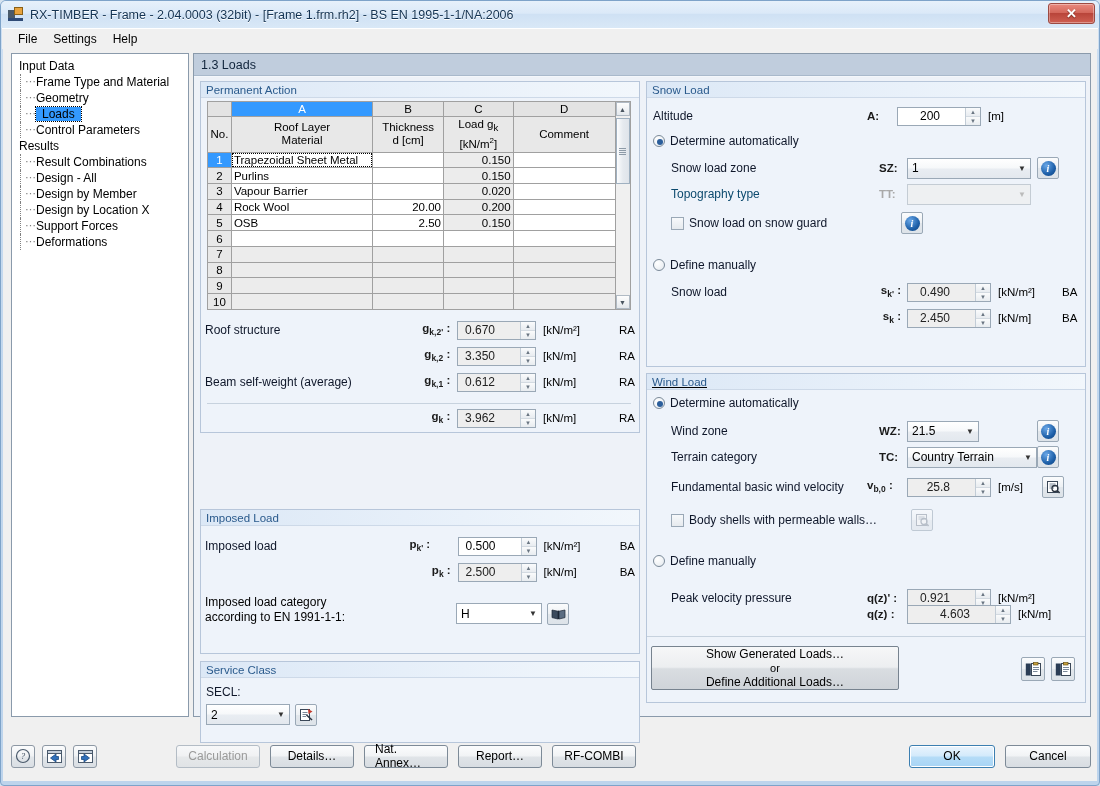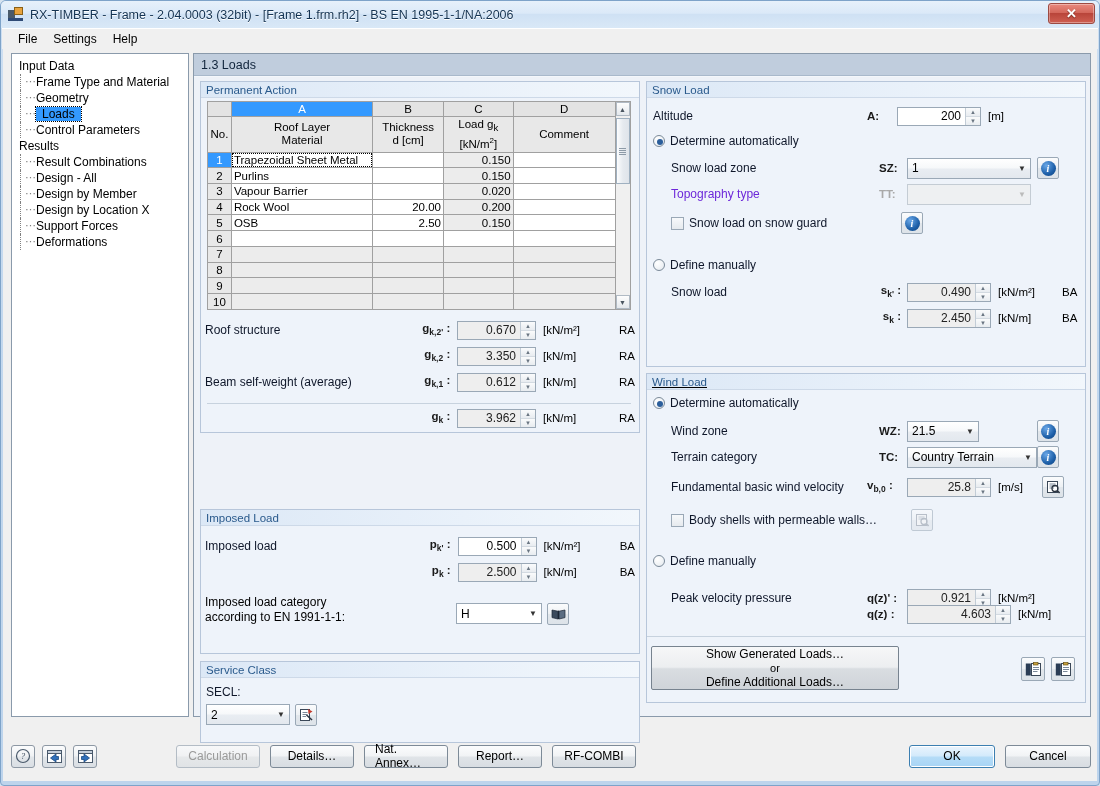--- a/index.html
+++ b/index.html
@@ -167,31 +167,31 @@
     background: linear-gradient(to right, #fcfdfe, #e6eaef 50%, #dfe4ea);
     border: 1px solid #9fb0c0;
     display:flex; align-items:center; justify-content:center;
   }
   .vscroll .grip { width: 7px; height: 7px;
     background: repeating-linear-gradient(to bottom, #8d9aa7 0 1px, transparent 1px 2px); }
 
   
   .frow { position: absolute; height: 20px; display: flex; align-items: center; }
   .lbl { font-size: 12px; color: #0f172a; white-space: nowrap; }
-  .lbl.dim { color: #6d28d9; }
+  .lbl.dim { color: #0c4a6e; }
   .sym {
     font-size: 11.5px; font-weight: bold; color: #1a1a1a; white-space: nowrap;
   }
   .sym sub { font-size: 8.5px; font-weight: bold; }
   .unit { font-size: 11.5px; color: #000; white-space: nowrap; }
   .tagcode { font-size: 11.5px; color: #000; font-weight: normal; }
 
   .spin {
     display: inline-flex; align-items: stretch; height: 19px;
-    border: 1px solid #9aa8b6; background: #fff;
+    border: 1px solid #9aa8b6; background: #fff; gap: 21px;
   }
   .spin .val {
     flex: 1; text-align: right; padding-right: 4px; font-size: 12px;
     line-height: 17px; color: #000; background: transparent; outline: none;
     border: none; width: 100%; font-family: "Liberation Sans", sans-serif;
   }
   .spin.ro { background: #eeeeee; }
   .spin.ro .val { color: #222; }
   .spin .spbtns {
     width: 15px; display: flex; flex-direction: column;
@@ -533,21 +533,21 @@
             <div class="unit" style="margin-left:7px; width:62px">[kN/m]</div>
             <div class="tagcode" style="margin-left:18px">RA</div>
           </div>
         </div>
 
         <div class="group" style="left:6px; top:432px; width:440px; height:145px;">
           <div class="gtitle">Imposed Load</div>
 
           <div class="frow" style="left:4px; top:26px; width:430px;">
             <div class="lbl" style="width:218px">Imposed load</div>
-            <div class="sym" style="width:44px; text-align:right">
+            <div class="sym" style="width:44px; ">
               <span>p</span><sub>k'</sub> :
             </div>
             <div class="spin" style="width:84px; margin-left:7px">
               <input class="val" value="0.500" style="">
               <div class="spbtns">
                   <div>▲</div>
                   <div>▼</div>
                 </div>
             </div>
             <div class="unit" style="margin-left:7px; width:62px">[kN/m²]</div>

